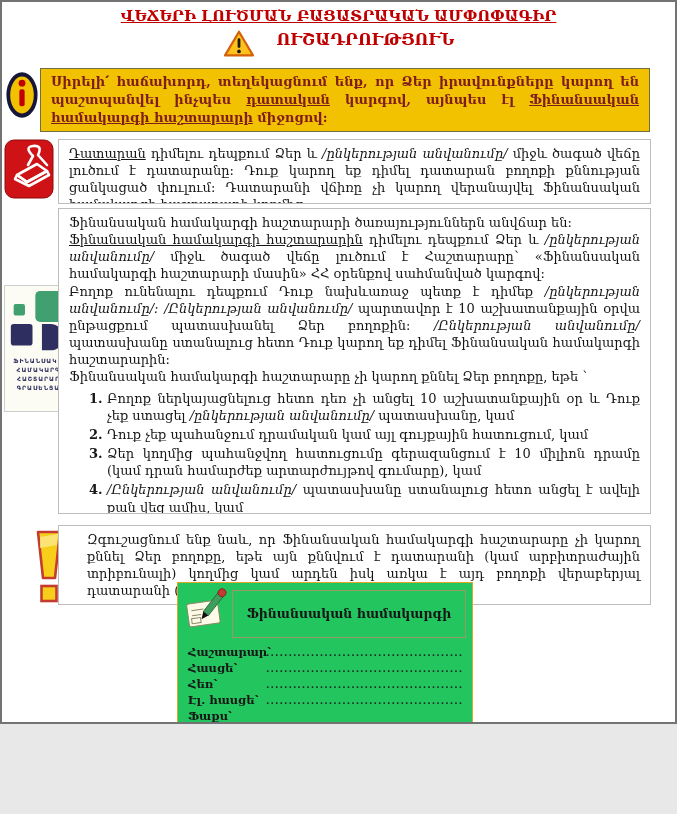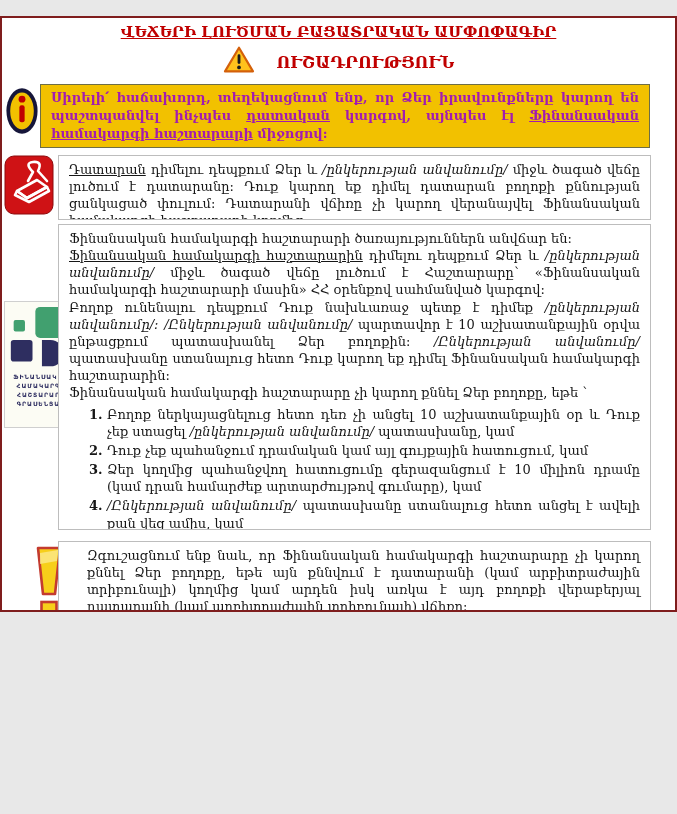--- a/index.html
+++ b/index.html
@@ -1,37 +1,37 @@
 <!DOCTYPE html>
 <html><head>
 <meta charset="utf-8">
 <style>
   html,body { margin:0; padding:0; background:#e8e8e8; }
   .page {
-    position:relative; width:677px; height:596px; margin:16px auto;
-    background:#ffffff; border:2px solid #7f1d1d; box-sizing:border-box;
+    position:relative; width:677px; height:724px; margin:0 auto;
+    background:#ffffff; border:2px solid #737373; box-sizing:border-box;
     font-family:"DejaVu Serif","DejaVu Sans",serif; color:#161616;
     overflow:hidden;
   }
   .doc-title {
     position:absolute; top:5px; left:0; right:0; text-align:center;
     font-size:15px; font-weight:bold; color:#C00000;
   }
   .doc-title span { text-decoration:underline; }
   .attention-row {
     position:absolute; top:28px; left:0; right:0; height:32px;
-    display:flex; align-items:center; justify-content:center; gap:22px;
+    display:flex; align-items:flex-start; justify-content:center; gap:22px;
   }
   .attention-label { font-size:16px; font-weight:bold; color:#C00000; }
 
   .band {
     position:absolute; left:38px; top:66px; width:610px; height:64px;
     background:#F2C100; border:1px solid #6e6e46; box-sizing:border-box;
     padding:4px 10px; font-size:13px; font-weight:bold; line-height:1.38;
-    text-align:justify; color:#a21caf; overflow:hidden;
+    text-align:justify; color:#7f1d1d; overflow:hidden;
   }
   .band u { text-decoration:underline; }
 
   .icon-abs { position:absolute; }
   .info-icon { left:3px; top:68px; }
   .stamp-icon { left:2px; top:137px; }
   .excl-icon { left:28px; top:527px; }
 
   .sec {
     position:absolute; left:56px; width:593px; background:#fff;
@@ -51,22 +51,22 @@
   .fsm-logo {
     position:absolute; left:2px; top:283px; width:74px; height:127px;
     border:1px solid #cfcfcf; background:#fcfcf4; box-sizing:border-box;
     text-align:center; overflow:hidden;
   }
   .fsm-logo svg { display:block; margin:3px auto 1px auto; }
   .logo-caption { font-size:6px; font-weight:bold; color:#2E2E60;
     letter-spacing:1px; line-height:1.5; font-family:"DejaVu Sans",sans-serif; }
 
   .card {
-    position:absolute; left:175px; top:604px; width:296px; height:154px;
-    background:#5eead4; border:1px solid #DFA928; box-sizing:border-box;font-style:italic;
+    position:absolute; left:175px; top:580px; width:296px; height:154px;
+    background:#22c55e; border:1px solid #DFA928; box-sizing:border-box;
   }
   .note-icon { position:absolute; left:6px; top:3px; }
   .card-title-box {
     position:absolute; left:54px; top:7px; width:234px; height:48px;
     border:1px solid #9a9a60; box-sizing:border-box;
     display:flex; flex-direction:column; justify-content:center;
     text-align:center; font-size:12.5px; font-weight:bold; line-height:1.35;
   }
   .fields { position:absolute; left:10px; top:62px; right:8px; }
   .frow { display:flex; align-items:baseline; height:16px; font-size:11.5px; font-weight:bold; }

